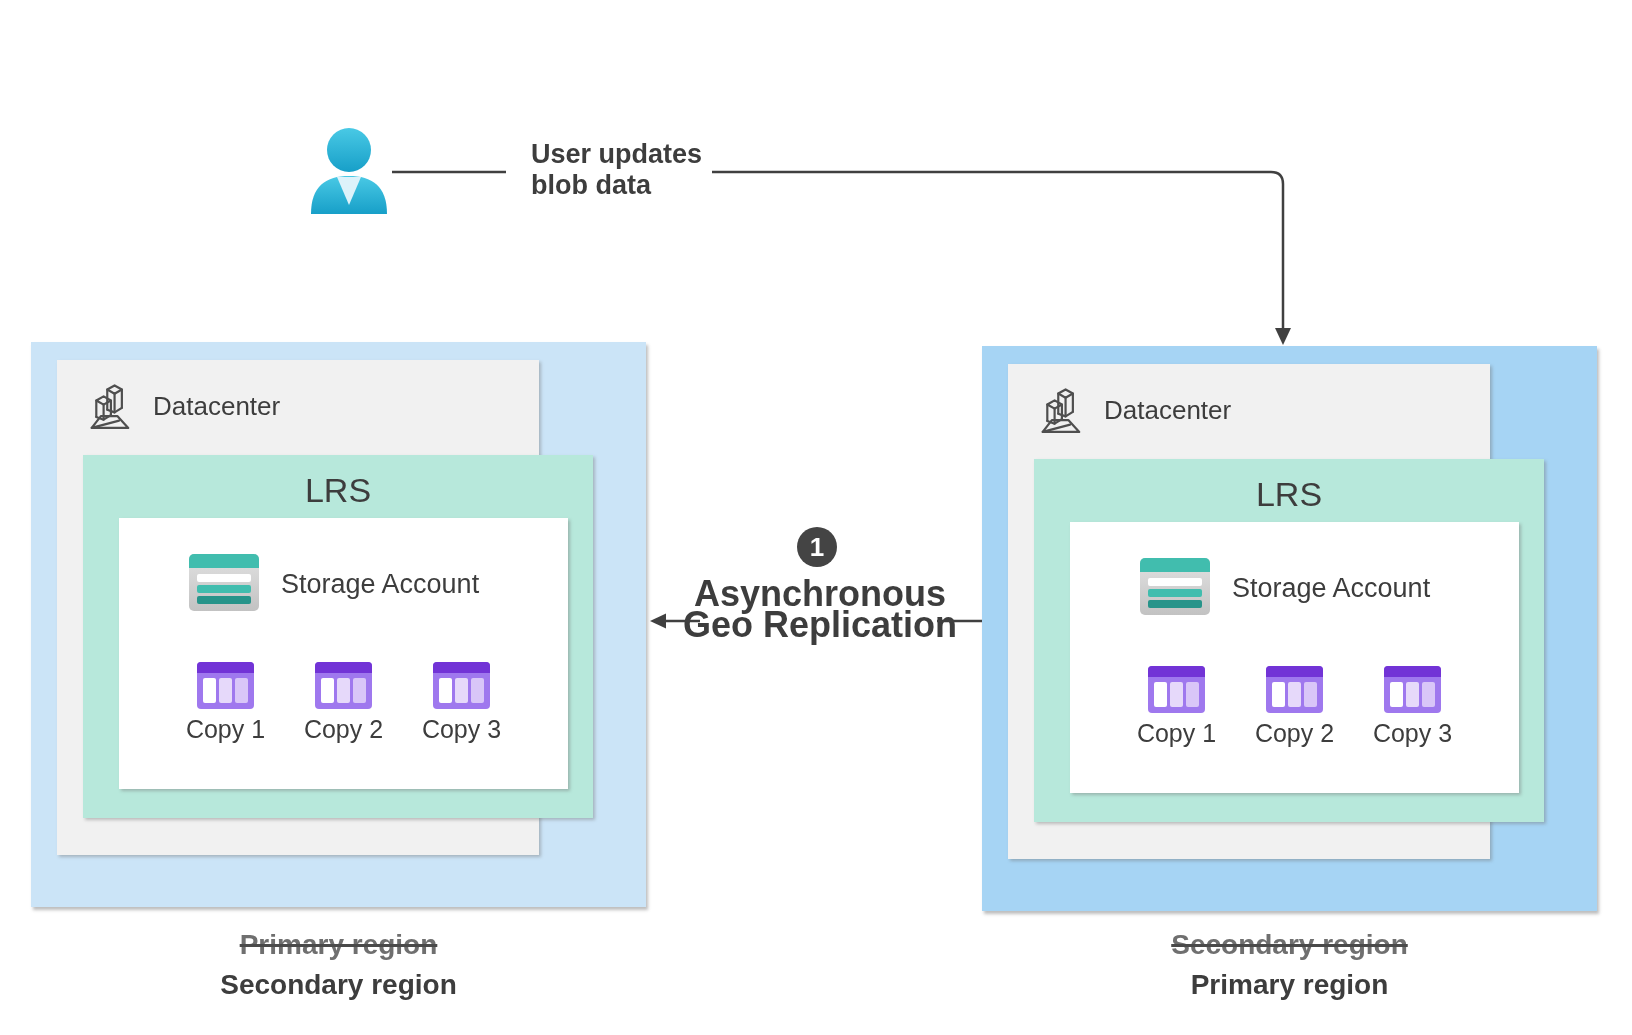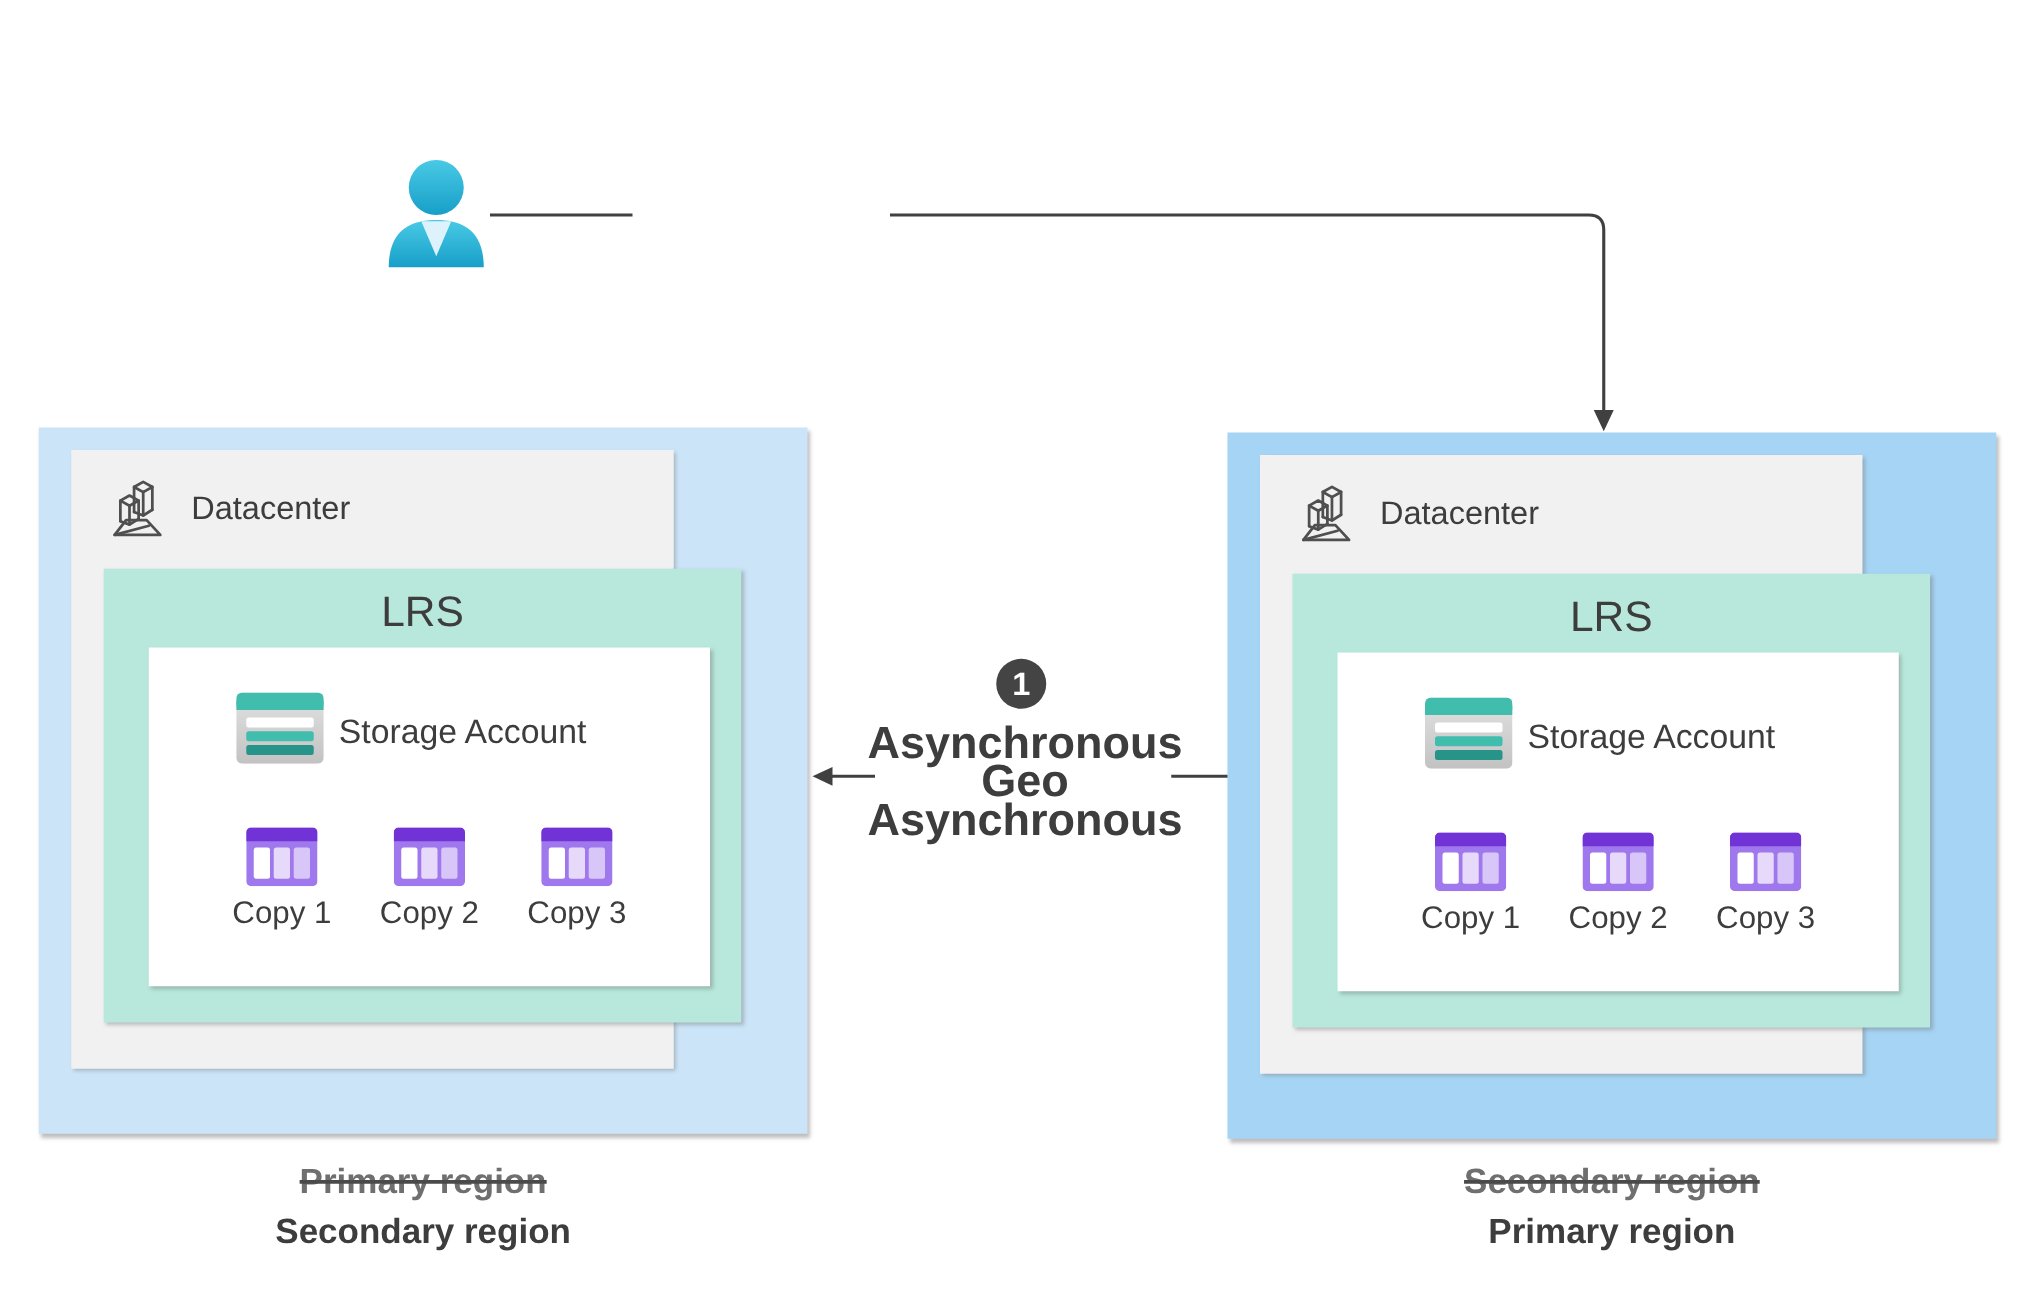--- a/index.html
+++ b/index.html
@@ -47,21 +47,21 @@
   .dc-icon{width:42px;height:48px;display:inline-block;}
   .dc-label{font-size:26px;color:var(--text);}
 
   .lrs-box{position:absolute;left:26px;top:95px;width:510px;height:363px;
     background:var(--lrs-fill);box-shadow:2px 2px 3px rgba(110,110,110,0.4);}
   .lrs-label{position:absolute;left:0;top:16px;width:100%;text-align:center;font-size:34px;color:var(--text);}
 
   .inner-white{position:absolute;left:36px;top:63px;width:449px;height:271px;
     background:var(--panel-fill);box-shadow:2px 2px 3px rgba(110,110,110,0.4);}
 
-  .storage-row{position:absolute;left:70px;top:36px;display:flex;align-items:center;gap:12px;}
+  .storage-row{position:absolute;left:70px;top:36px;display:flex;align-items:center;gap:22px;}
   .storage-label{font-size:27px;color:var(--text);}
 
   .copies-row{position:absolute;left:0;top:144px;width:100%;display:flex;justify-content:center;gap:26px;}
   .copy-item{width:92px;display:flex;flex-direction:column;align-items:center;}
   .copy-label{margin-top:2px;font-size:25px;color:var(--text);white-space:nowrap;}
 
   .region-caption{position:absolute;top:929px;width:615px;text-align:center;z-index:2;}
   .region-caption.left{left:31px;}
   .region-caption.right{left:982px;}
   .role-previous{font-size:28px;font-weight:bold;color:var(--strike-text);
@@ -92,25 +92,29 @@
           <stop offset="0" stop-color="#49c9e5"></stop>
           <stop offset="1" stop-color="#179fc8"></stop>
         </linearGradient>
       </defs>
       <circle cx="43" cy="22" r="22" fill="url(#pg)"></circle>
       <path d="M5,86 C5,58 20,48 43,48 C66,48 81,58 81,86 Z" fill="url(#pg)"></path>
       <path d="M31,49 L43,77 L55,49 Z" fill="#ddf2fa"></path>
     </svg>
   </div>
 
+  <div class="user-label">
+    <div>User updates</div>
+    <div>blob data</div>
+  </div>
 
   <div class="step-badge">1</div>
   <div class="repl-label">
     <div>Asynchronous</div>
-    <div>Geo Asynchronous</div>
+    <div>Geo Replication</div>
   </div>
 
   <div class="region-blue left">
     <div class="dc-box">
       <div class="dc-head">
         <span class="dc-icon">
           <svg viewBox="0 0 46 52" width="42" height="48">
             <g fill="none" stroke="#4f4f4f" stroke-width="2.4" stroke-linejoin="round" stroke-linecap="round">
               <path d="M20,8 L28,3.5 L36,8 L28,12.5 Z"></path>
               <path d="M20,8 V30 M36,8 V28 M28,12.5 V33"></path>

